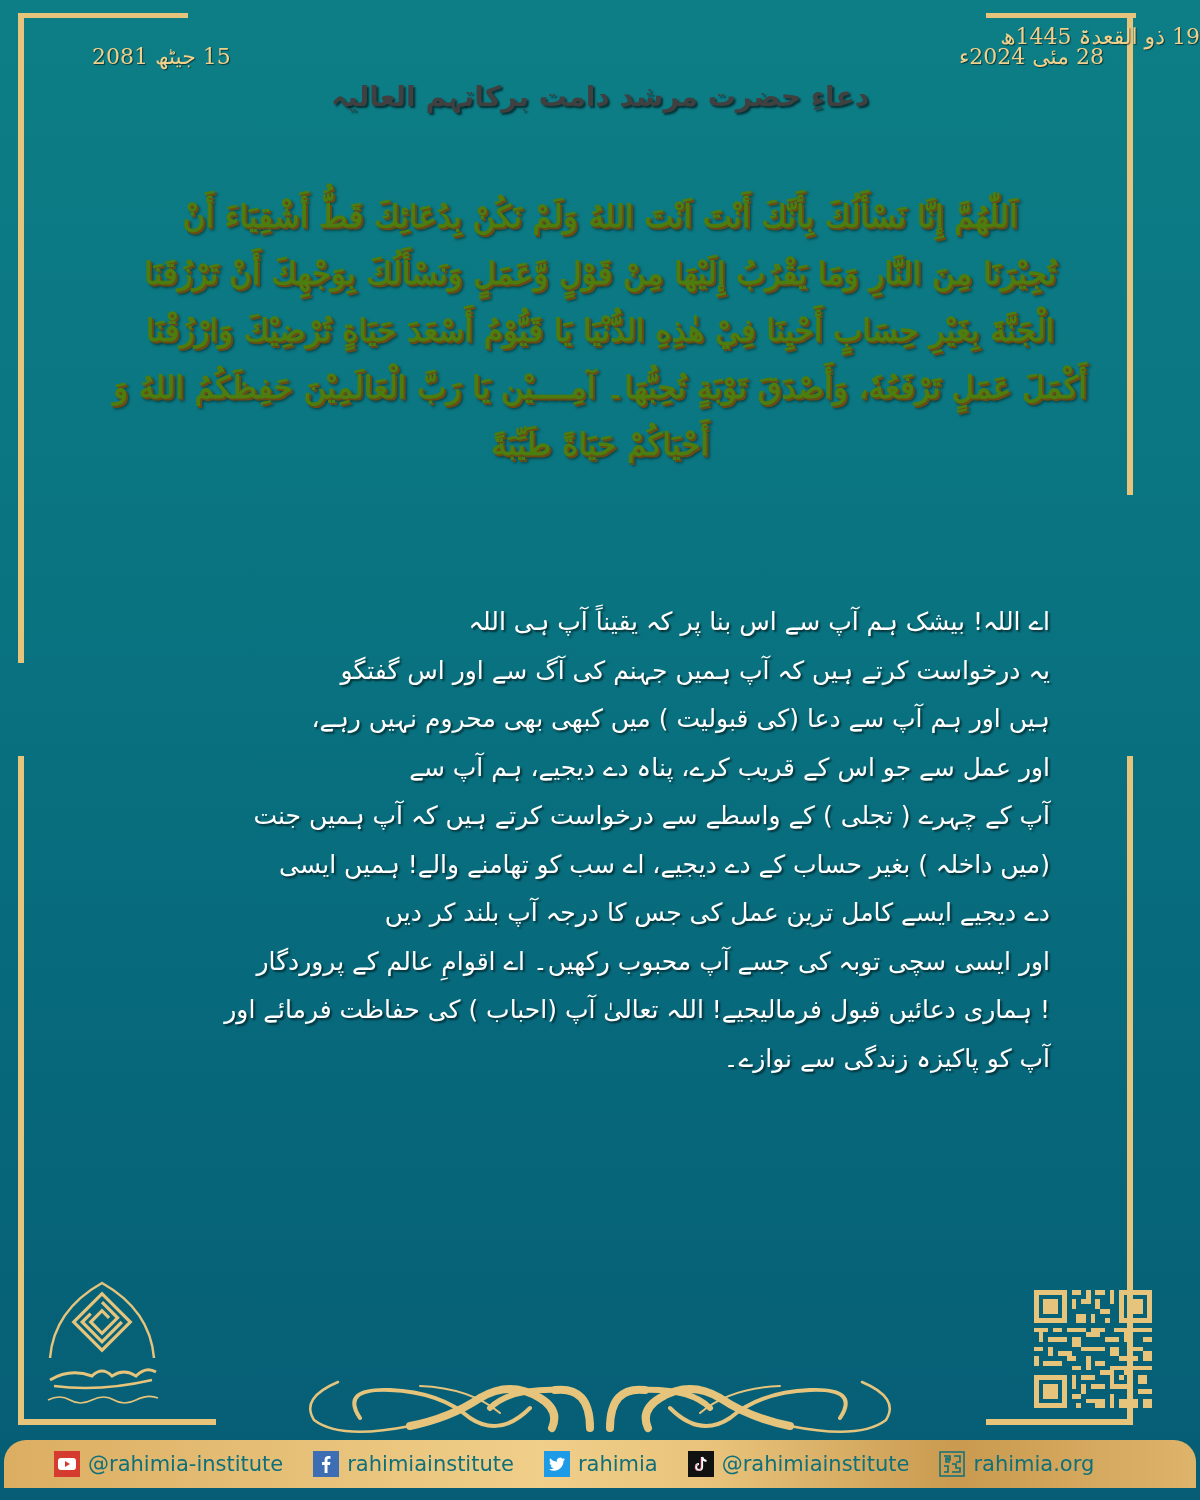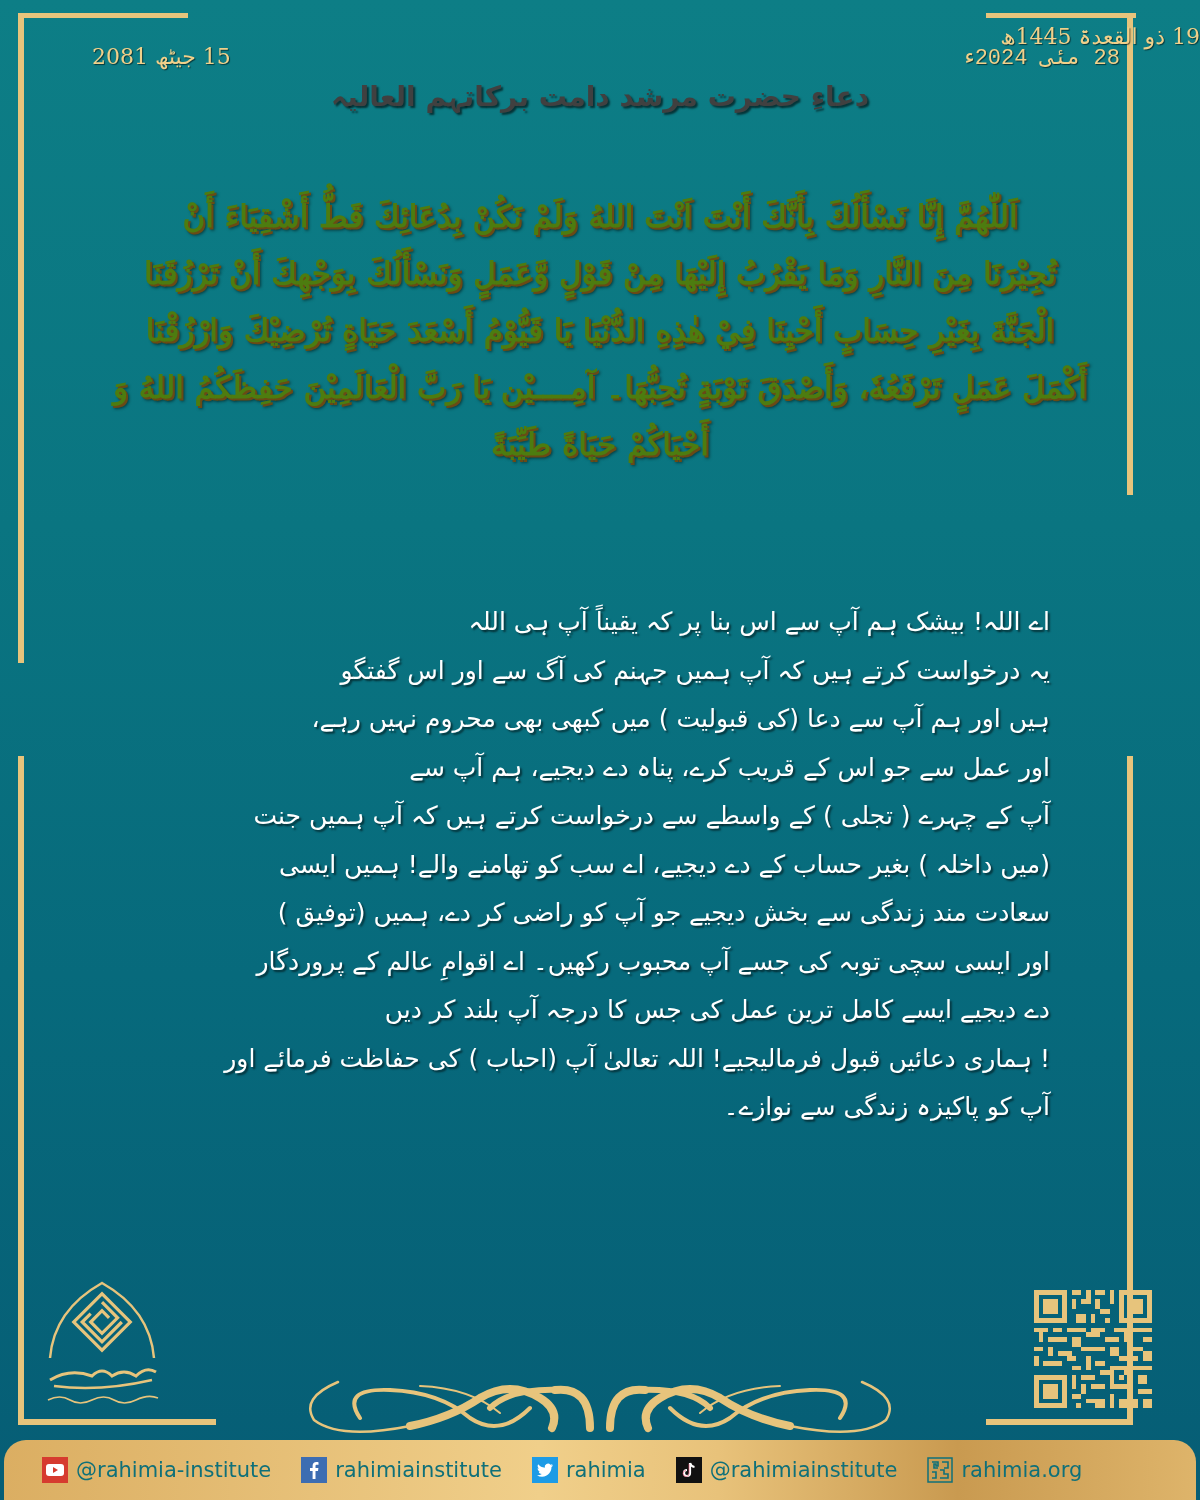--- a/index.html
+++ b/index.html
@@ -14,21 +14,21 @@
     .date-block {
       position: absolute;
       color: #f0d08a;
       font-family: "DejaVu Serif", serif;
       font-size: 22px;
       text-shadow: 1px 1px 1px rgba(0,0,0,0.55);
       direction: rtl;
       white-space: nowrap;
     }
     .date-left { left: 80px; top: 44px; margin-left: 12px; }
-    .date-right { right: 80px; top: 44px; font-family: Liberation Mono, monospace; }
+    .date-right { right: 96px; top: 44px; }
     .date-center { left: 0; right: 0; top: 24px; text-align: right; }
 
     .page-title {
       position: absolute; left: 0; right: 0; top: 80px;
       text-align: center; direction: rtl;
       color: #404040;
       font-family: "DejaVu Sans", sans-serif;
       font-size: 28px; font-weight: bold;
       text-shadow: 2px 2px 2px rgba(0,0,0,0.6);
     }
@@ -59,25 +59,25 @@
       position: absolute; left: 40px; top: 1280px; width: 125px; height: 135px;
     }
     .qr-code {
       position: absolute; left: 1033px; top: 1290px; width: 120px; height: 118px;
     }
     .ornament {
       position: absolute; left: 300px; top: 1368px; width: 600px; height: 70px;
     }
 
     .social-bar {
-      position: absolute; left: 4px; right: 4px; top: 1440px; height: 60px;
+      position: absolute; left: 4px; right: 4px; top: 1440px; height: 48px;
       border-radius: 22px 22px 0 0;
       background: linear-gradient(90deg, #dbae62 0%, #f0cf8a 45%, #e8c27a 60%, #c99a50 80%, #deb46a 100%);
       display: flex; align-items: center;
-      padding-left: 38px;
+      padding-left: 50px;
     }
     .social-item {
       display: flex; align-items: center;
       margin-right: 30px;
       color: #0f7079;
       font-family: "DejaVu Sans", sans-serif;
       font-size: 21px;
       white-space: nowrap;
       text-decoration: none;
     }
@@ -112,23 +112,22 @@
   <span class="arabic-line">أَحْيَاكُمْ حَيَاةً طَيِّبَةً</span>
 </div>
 
 <div class="urdu-translation">
   <span class="urdu-line">اے اللہ! بیشک ہم آپ سے اس بنا پر کہ یقیناً آپ ہی اللہ</span>
   <span class="urdu-line">یہ درخواست کرتے ہیں کہ آپ ہمیں جہنم کی آگ سے اور اس گفتگو</span>
   <span class="urdu-line">ہیں اور ہم آپ سے دعا (کی قبولیت ) میں کبھی بھی محروم نہیں رہے،</span>
   <span class="urdu-line">اور عمل سے جو اس کے قریب کرے، پناہ دے دیجیے، ہم آپ سے</span>
   <span class="urdu-line">آپ کے چہرے ( تجلی ) کے واسطے سے درخواست کرتے ہیں کہ آپ ہمیں جنت</span>
   <span class="urdu-line">(میں داخلہ ) بغیر حساب کے دے دیجیے، اے سب کو تھامنے والے! ہمیں ایسی</span>
-  <span class="urdu-line">سعادت مند زندگی سے بخش دیجیے جو آپ کو راضی کر دے، ہمیں (توفیق )</span>
+  <span class="urdu-line">دے دیجیے ایسے کامل ترین عمل کی جس کا درجہ آپ بلند کر دیں</span>
   <span class="urdu-line">اور ایسی سچی توبہ کی جسے آپ محبوب رکھیں۔ اے اقوامِ عالم کے پروردگار</span>
-  <span class="urdu-line">دے دیجیے ایسے کامل ترین عمل کی جس کا درجہ آپ بلند کر دیں</span>
   <span class="urdu-line">! ہماری دعائیں قبول فرمالیجیے! اللہ تعالیٰ آپ (احباب ) کی حفاظت فرمائے اور</span>
   <span class="urdu-line">آپ کو پاکیزہ زندگی سے نوازے۔</span>
 </div>
 
 <div class="logo">
   <svg width="125" height="135" viewBox="0 0 125 135">
 
     <path d="M10 78 Q14 30 62 3 Q110 30 114 78" fill="none" stroke="#e7c47c" stroke-width="2.5"></path>
 
     <g transform="translate(62 42) rotate(45)" fill="none" stroke="#e7c47c" stroke-width="3.2">

